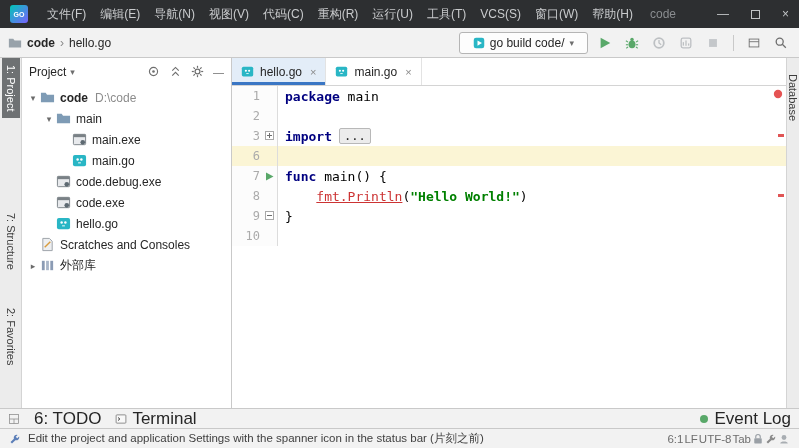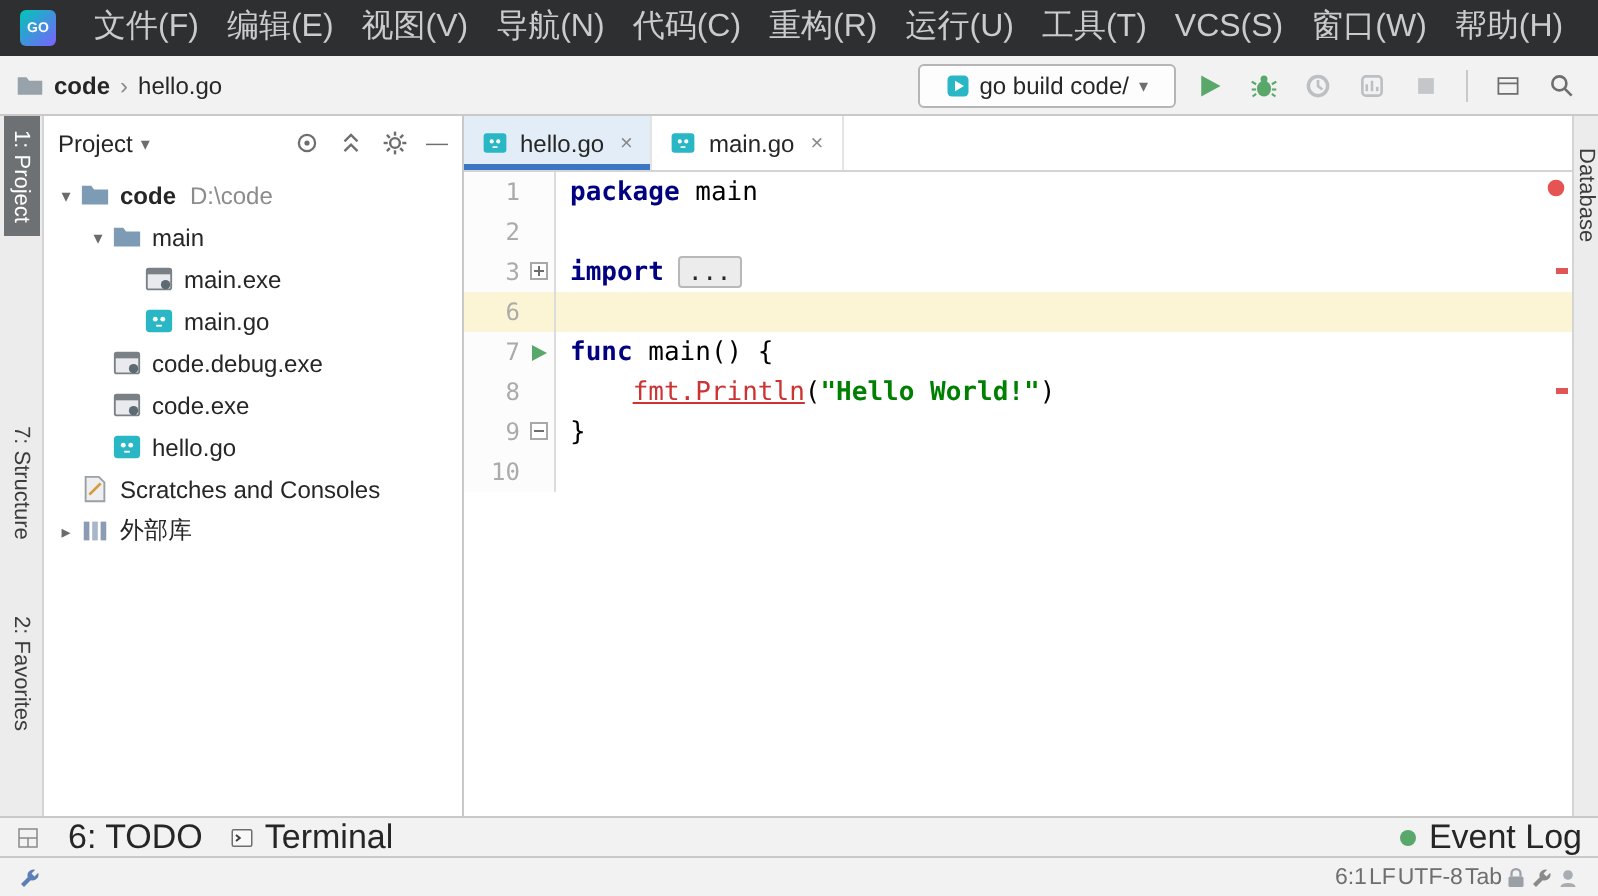--- a/index.html
+++ b/index.html
@@ -3,21 +3,21 @@
 <meta charset="utf-8">
 <style>
   * { margin:0; padding:0; box-sizing:border-box; cursor:default; }
   html,body { width:799px; height:448px; overflow:hidden; font-family:"Liberation Sans", sans-serif; }
   .app { width:799px; height:448px; display:flex; flex-direction:column; background:#F2F2F2; }
 
   
   .titlebar { height:28px; flex:none; background:#2D2F31; display:flex; align-items:center; padding:0 10px; gap:0; }
   .logo { width:18px; height:18px; border-radius:3px; background:linear-gradient(135deg,#00c7b7,#7b61ff);
           color:#fff; font-size:7px; font-weight:bold; display:flex; align-items:center; justify-content:center; margin-right:12px; flex:none; }
-  .menu-item { color:#C9CBCD; font-size:16px; padding:0 7px; line-height:28px; white-space:nowrap; }
+  .menu-item { color:#C9CBCD; font-size:12px; padding:0 7px; line-height:28px; white-space:nowrap; }
   .win-title { color:#8A8D90; font-size:12px; margin-left:10px; }
   .win-controls { margin-left:auto; display:flex; align-items:center; gap:22px; }
   .win-controls .wc { color:#C2C5C7; font-size:12px; line-height:12px; }
   .max-box { width:9px; height:9px; border:1px solid #C2C5C7; display:inline-block; }
 
   
   .toolbar { height:30px; flex:none; background:#F2F2F2; border-bottom:1px solid #C9C9C9; display:flex; align-items:center; padding:0 8px; }
   .crumb { display:flex; align-items:center; gap:5px; font-size:12px; color:#262626; }
   .crumb .root { font-weight:bold; }
   .crumb-sep { color:#8A8A8A; font-size:12px; }
@@ -85,22 +85,22 @@
 </style>
 </head>
 <body>
 
 <div class="app">
 
   <div class="titlebar">
     <div class="logo">GO</div>
     <span class="menu-item">文件(F)</span>
     <span class="menu-item">编辑(E)</span>
+    <span class="menu-item">导航(N)</span>
     <span class="menu-item">视图(V)</span>
-    <span class="menu-item">导航(N)</span>
     <span class="menu-item">代码(C)</span>
     <span class="menu-item">重构(R)</span>
     <span class="menu-item">运行(U)</span>
     <span class="menu-item">工具(T)</span>
     <span class="menu-item">VCS(S)</span>
     <span class="menu-item">窗口(W)</span>
     <span class="menu-item">帮助(H)</span>
     <span class="win-title">code</span>
     <div class="win-controls">
       <span class="wc">—</span>
@@ -414,20 +414,21 @@
           <circle cx="6" cy="6" r="4.8" fill="#59A869"></circle>
         </svg>
       <span>Event Log</span>
     </span>
   </div>
 
   <div class="statusbar">
     <svg width="12" height="12" viewBox="0 0 16 16">
         <path d="M13.5 4.5a4 4 0 0 1-5 5L4 14 2 12l4.5-4.5a4 4 0 0 1 5-5L9 5l2 2z" fill="#5C7FB8"></path>
       </svg>
+    <span class="sb-msg">Edit the project and application Settings with the spanner icon in the status bar (片刻之前)</span>
     <span class="sb-right">
       <span>6:1</span>
       <span>LF</span>
       <span>UTF-8</span>
       <span>Tab</span>
       <svg width="12" height="12" viewBox="0 0 16 16">
           <rect x="3" y="7" width="10" height="7" rx="1" fill="#9AA0A6"></rect>
           <path d="M5 7V5a3 3 0 0 1 6 0v2" stroke="#9AA0A6" stroke-width="1.5" fill="none"></path>
         </svg>
       <svg width="12" height="12" viewBox="0 0 16 16">

